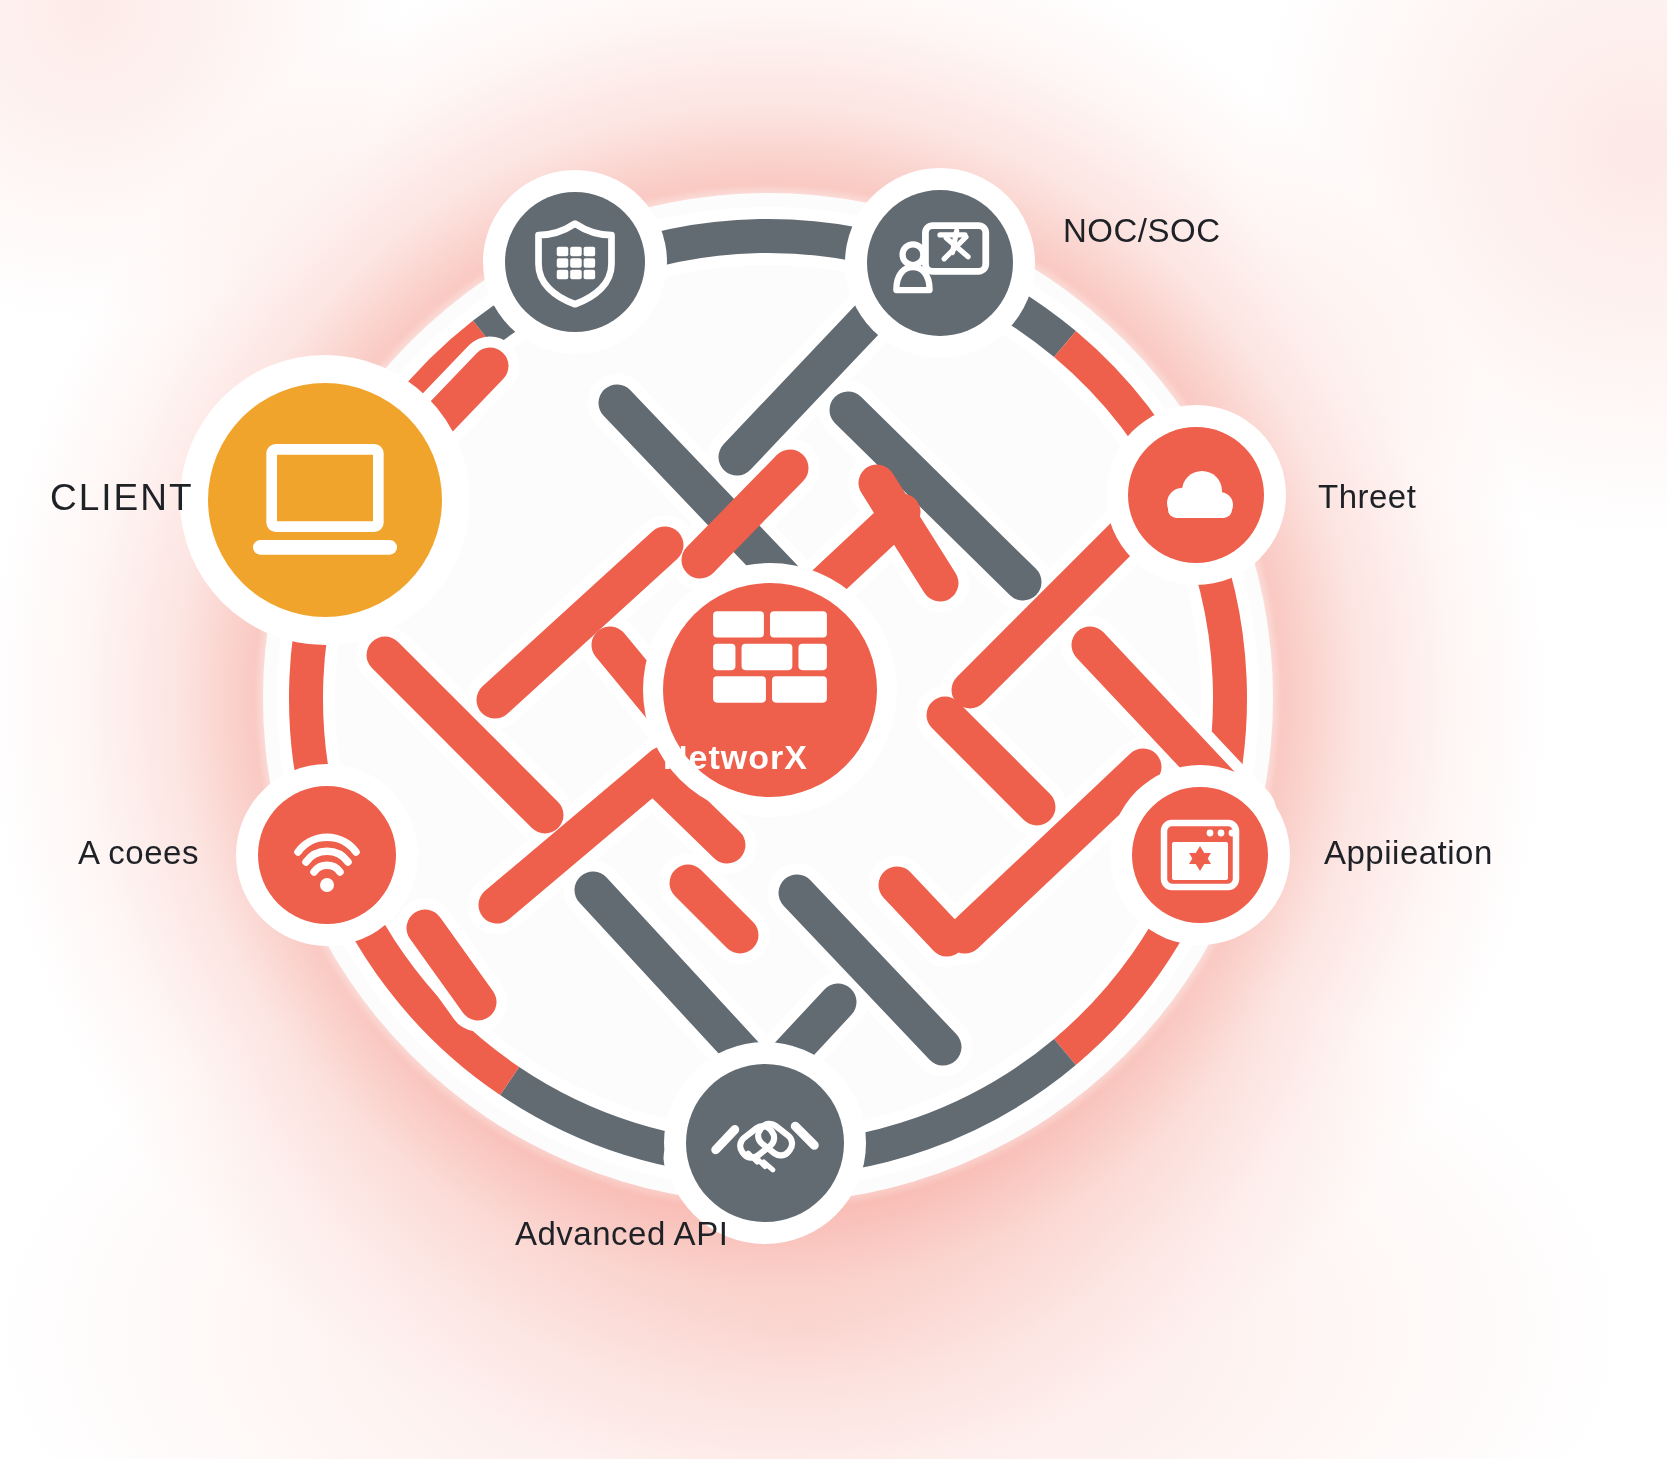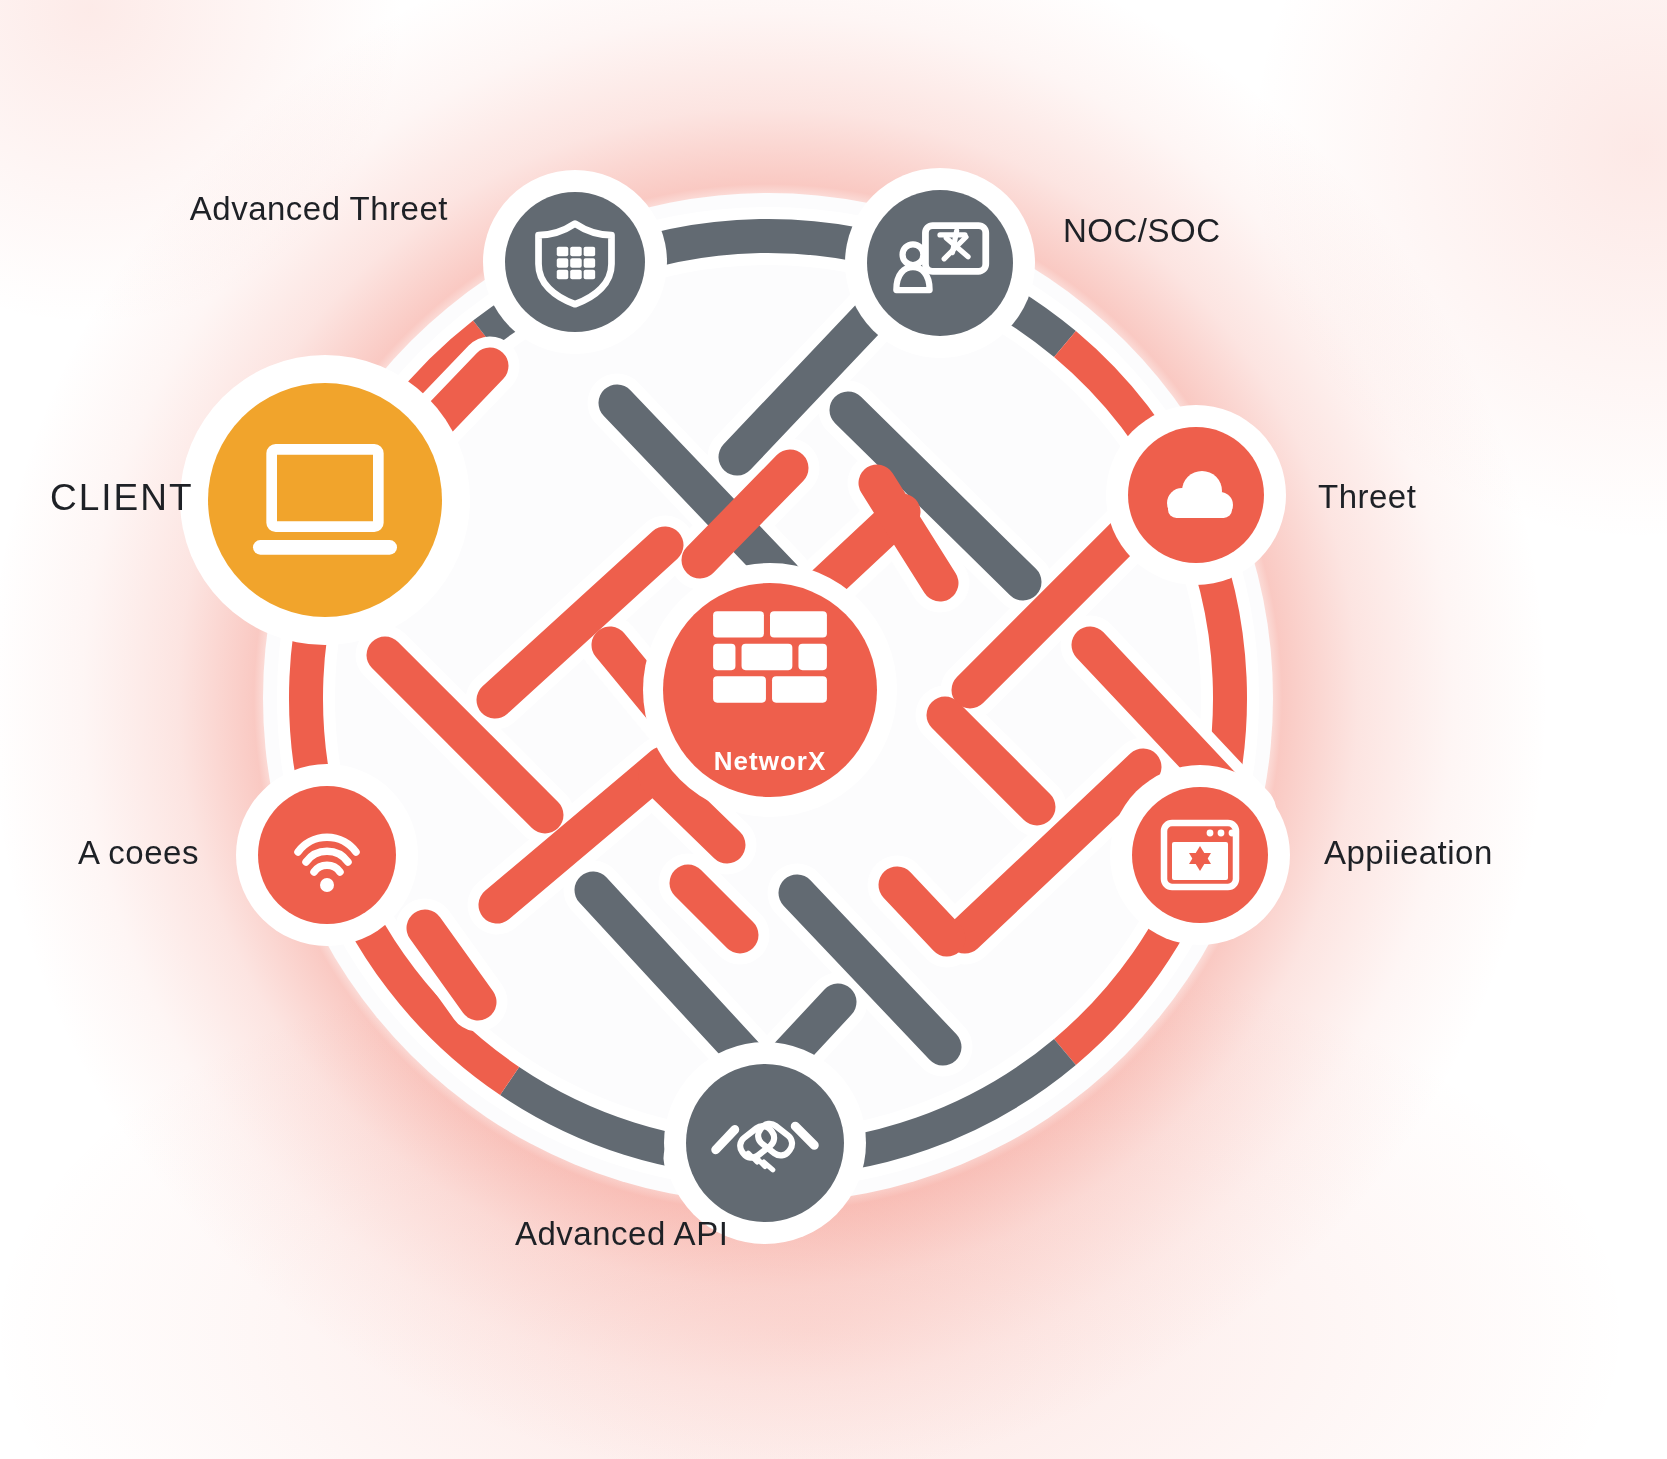--- a/index.html
+++ b/index.html
@@ -21,22 +21,22 @@
   svg.diagram{position:absolute;left:0;top:0;}
   .node{position:absolute;width:0;height:0;}
   .node .halo,.node .circle{
     position:absolute;left:0;top:0;transform:translate(-50%,-50%);
     border-radius:50%;display:flex;align-items:center;justify-content:center;
   }
   .node .halo{width:calc(var(--halo)*2);height:calc(var(--halo)*2);background:#fff;}
   .node .circle{width:calc(var(--r)*2);height:calc(var(--r)*2);}
   .center-wrap{position:relative;width:100%;height:100%;display:flex;flex-direction:column;align-items:center;}
   .net-label{
-    position:absolute;bottom:20px;width:100%;text-align:center;
-    color:#fff;font-weight:bold;font-size:26px;letter-spacing:1px;
+    position:absolute;bottom:20px;width:100%;
+    color:#fff;font-weight:bold;font-size:34px;letter-spacing:1px;
   }
   .bricks{position:absolute;top:16px;left:50%;transform:translateX(-50%);}
   .label{position:absolute;color:var(--c-label,#1e2126);font-size:33px;letter-spacing:0.5px;line-height:42px;}
   .label.right{text-align:right;}
   .label.bold{font-weight:normal;font-size:37px;letter-spacing:2px;}
 </style>
 </head>
 <body>
 
 <div class="glow"></div>
@@ -233,20 +233,19 @@
           <rect x="-56" y="14" width="52" height="26" rx="4"></rect>
           <rect x="2" y="14" width="54" height="26" rx="4"></rect>
         </g>
       </svg>
       <span class="net-label">NetworX</span>
     </span>
   </span>
 </div>
 
 <div class="label right" style="right:1219px;top:188px">
-  <div>Advanced Threet</div>
 </div>
 <div class="label" style="left:1063px;top:210px">NOC/SOC</div>
 <div class="label" style="left:1318px;top:476px">Threet</div>
 <div class="label" style="left:1324px;top:832px">Appiieation</div>
 <div class="label" style="left:515px;top:1213px">Advanced API</div>
 <div class="label" style="left:78px;top:832px">A coees</div>
 <div class="label bold" style="left:50px;top:477px">CLIENT</div>
 
 </body></html>

